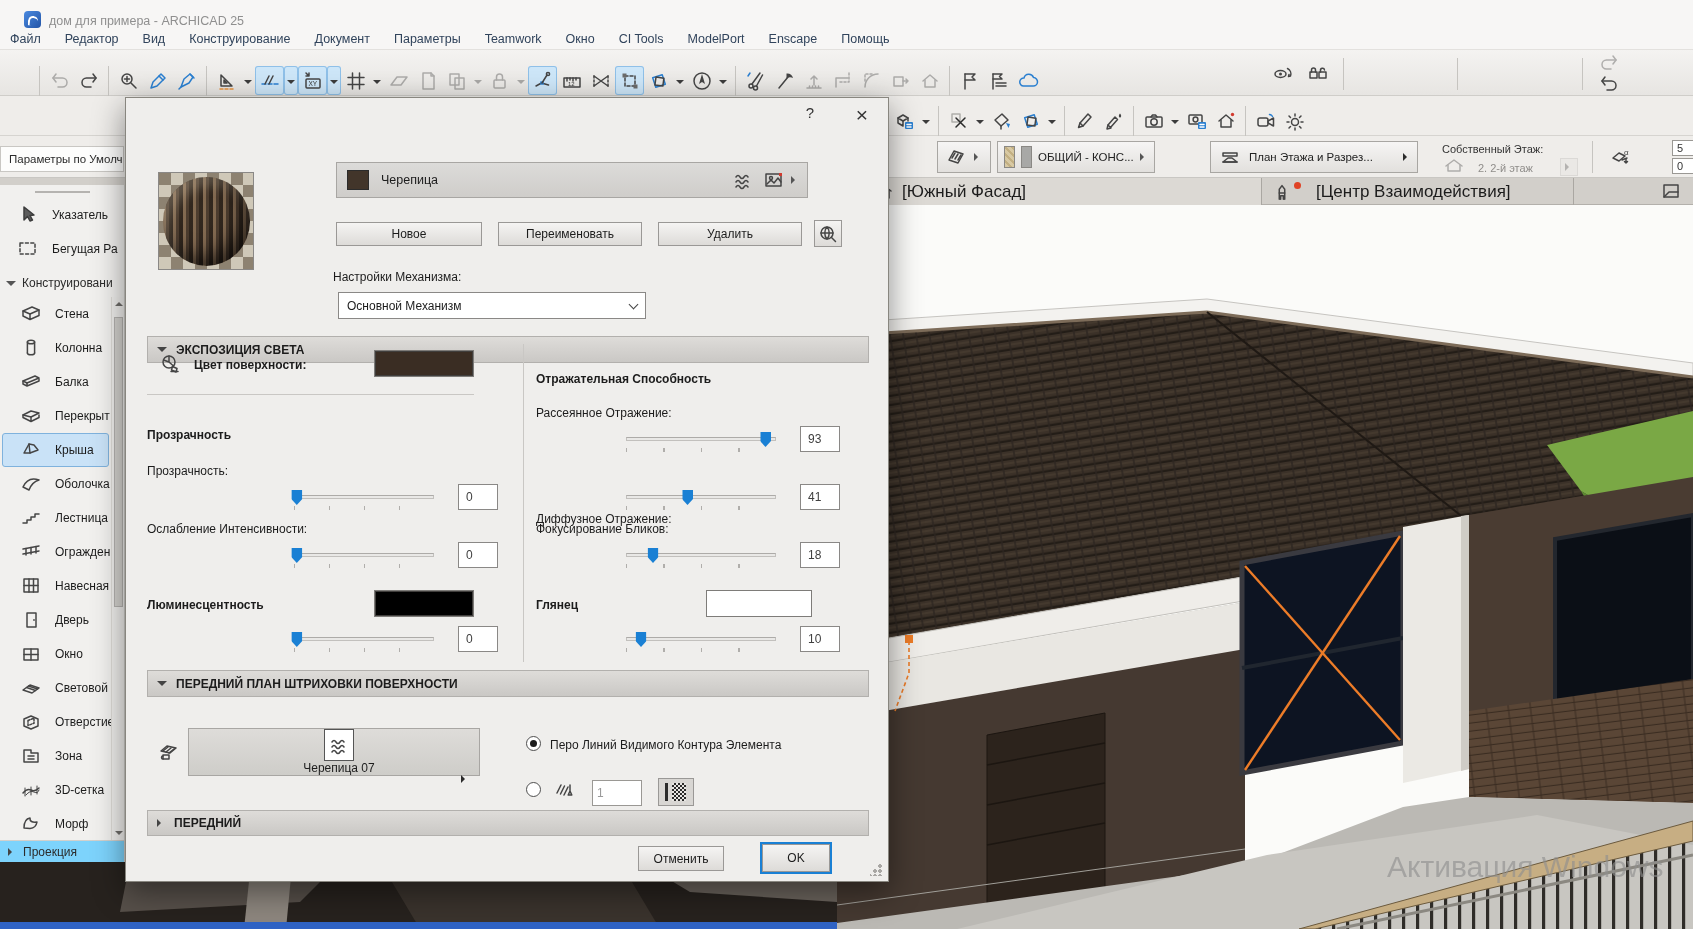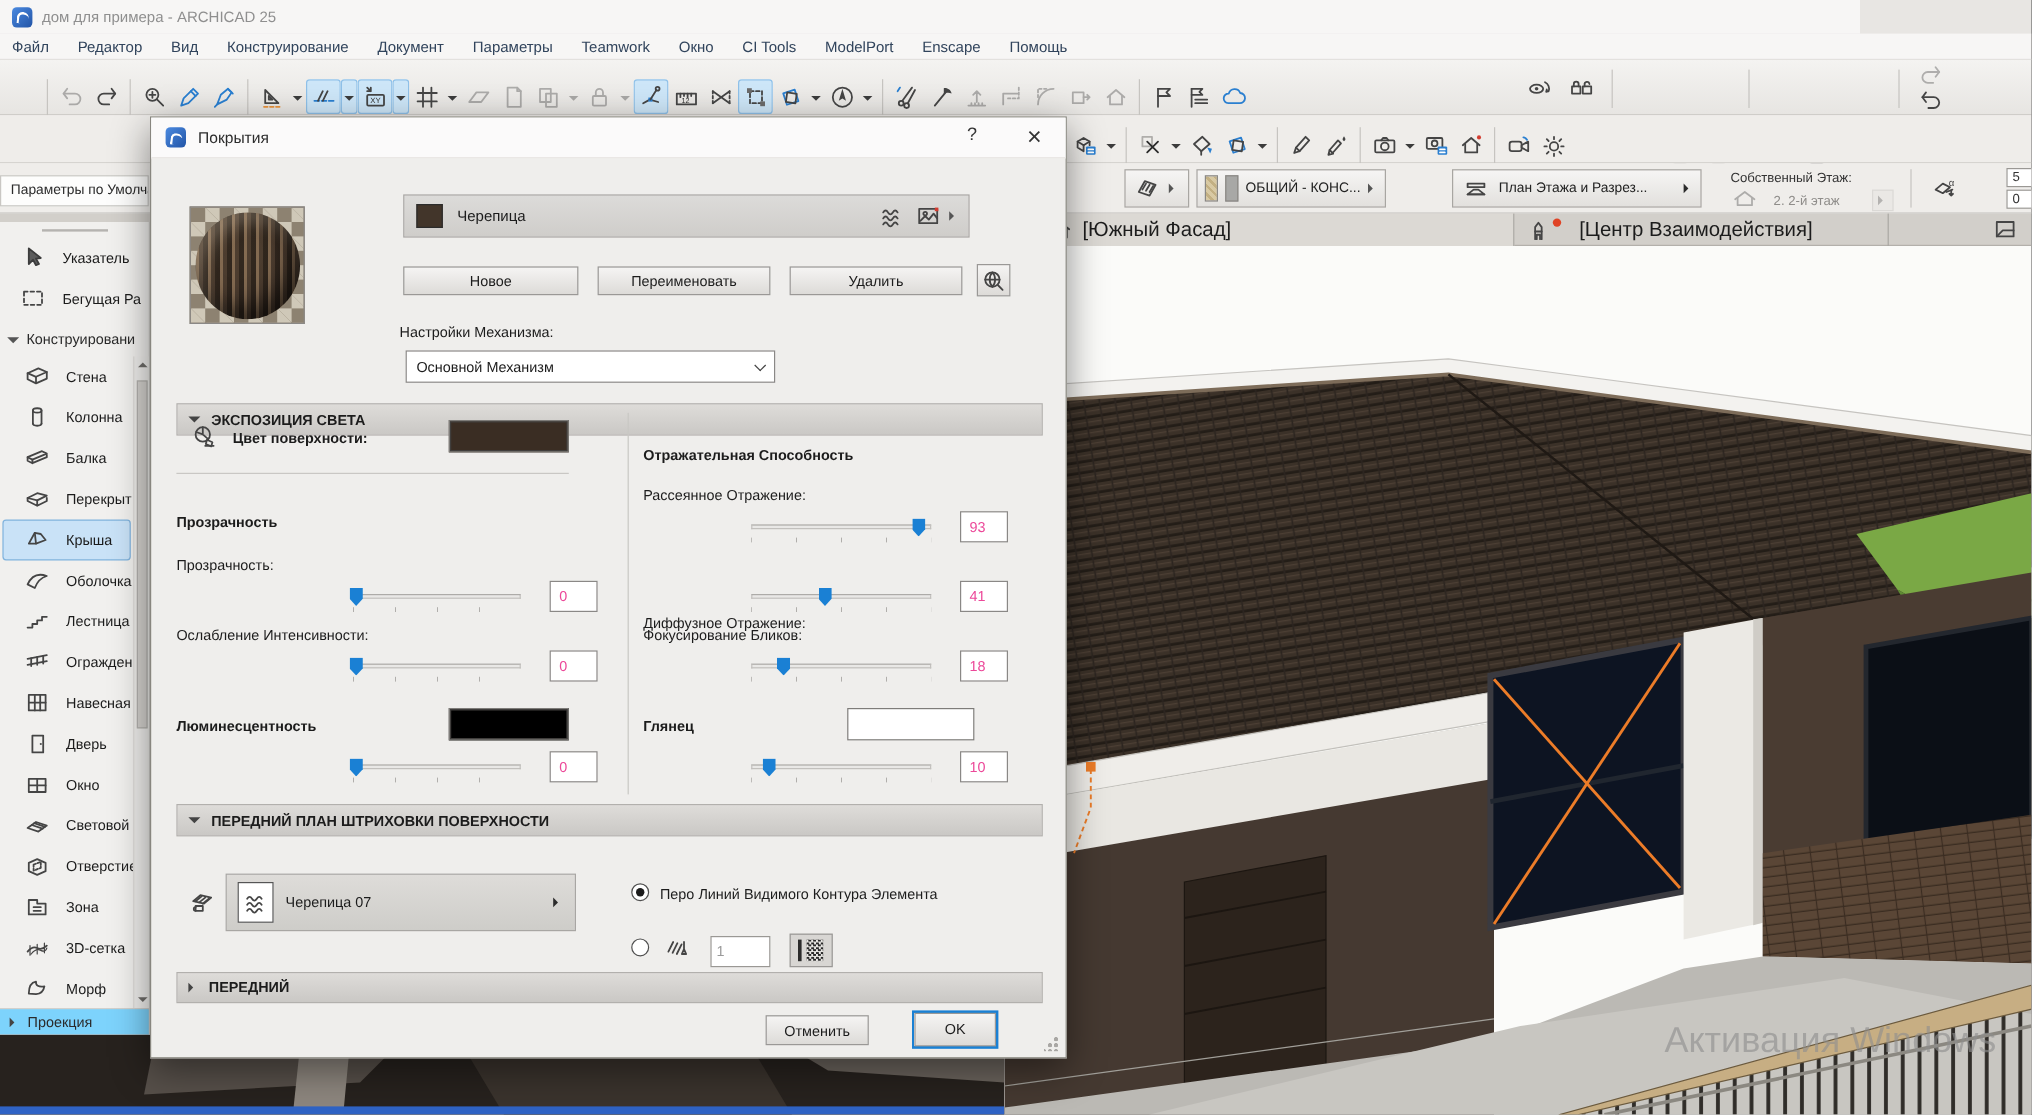--- a/index.html
+++ b/index.html
@@ -1,21 +1,21 @@
 <!DOCTYPE html>
 <html style="--accent: #1a80d4; --selection_bg: #c9e2f7; --material_swatch: #42352a; --surface_color_swatch: #3a2d23; --luminescence_swatch: #000000; --gloss_swatch: #ffffff; --roof: #3b3128; --grass: #7aa845; --watermark_gray: #8f8f8f; --taskbar_blue: #2f63c5;"><head>
 <meta charset="utf-8">
 <style>
   html,body{margin:0;padding:0;background:#555;}
   *{box-sizing:border-box;font-family:"Liberation Sans","DejaVu Sans",sans-serif;}
   .screen{position:relative;width:1693px;height:929px;overflow:hidden;background:#e8e6e3;}
   .abs{position:absolute;}
 
   
-  .titlebar{left:0;top:0;width:1550px;height:28px;background:#f7f6f5;display:flex;align-items:center;gap:8px;padding-left:10px;}
+  .titlebar{left:0;top:0;width:1693px;height:28px;background:#f7f6f5;display:flex;align-items:flex-end;gap:8px;padding-left:24px;}
   .titlebar .title{font-size:12.5px;color:#8f8f8f;}
   .aclogo{width:17px;height:17px;border-radius:4px;background:linear-gradient(135deg,#4b8ae0,#2254a6);position:relative;flex:0 0 auto;}
   .aclogo::after{content:'';position:absolute;left:3.5px;top:4.5px;width:8px;height:8px;border:2.4px solid #fff;border-bottom:none;border-right:none;border-radius:8px 8px 0 0;transform:rotate(6deg);}
   .menubar{left:0;top:28px;width:1693px;height:22px;background:#f7f6f5;display:flex;align-items:center;gap:24px;padding-left:10px;border-bottom:1px solid #e3e1de;}
   .mi{font-size:12.5px;color:#31445c;white-space:nowrap;cursor:default;}
   .toolbar1{left:0;top:50px;width:1693px;height:46px;background:linear-gradient(#f4f3f1,#e7e5e2);border-bottom:1px solid #cfcdc9;}
   .toolbar2{left:0;top:96px;width:1693px;height:40px;background:#efedea;border-bottom:1px solid #d6d4d0;}
   .toolbar3{left:0;top:136px;width:1693px;height:42px;background:#efedea;border-bottom:1px solid #c9c7c3;}
   .tabbar{left:0;top:178px;width:1693px;height:27px;background:#d2cfca;border-bottom:1px solid #b3b0ab;}
   .iconrow{display:flex;align-items:center;height:100%;}
@@ -71,25 +71,25 @@
   .ddrop{position:absolute;background:#fff;border:1px solid #8a8886;display:flex;align-items:center;padding:0 8px;font-size:12px;color:#1c1c1c;}
   .chev{width:7px;height:7px;border-right:1.6px solid #444;border-bottom:1.6px solid #444;transform:rotate(45deg);margin-left:auto;margin-top:-3px;}
   .secbar{position:absolute;left:21px;width:722px;height:27px;background:linear-gradient(#dedcd9,#cac8c5);border:1px solid #b2b0ad;display:flex;align-items:center;gap:9px;padding-left:9px;font-weight:bold;font-size:12px;color:#1c1c1c;}
   .blabel{position:absolute;font-weight:bold;font-size:12px;color:#1c1c1c;white-space:nowrap;}
   .nlabel{position:absolute;font-size:12px;color:#1c1c1c;white-space:nowrap;}
   .swatchbox{position:absolute;height:27px;border:1px solid #7e7c79;box-shadow:inset 0 0 0 1px #403e3c;}
   .slider{position:absolute;height:20px;}
   .slider .track{position:absolute;left:0;right:0;top:5px;height:4px;background:#e9e8e6;border:1px solid #c2c0bd;border-top-color:#adaba8;}
   .slider .thumb{position:absolute;top:0;width:11px;height:15px;background:#1a80d4;transform:translateX(-50%);clip-path:polygon(0 0,100% 0,100% 60%,50% 100%,0 60%);}
   .slider .ticks{position:absolute;left:0;right:0;top:16px;height:4px;background-image:repeating-linear-gradient(to right,#b0aeab 0 1px,transparent 1px 25%);}
-  .valbox{position:absolute;width:40px;height:26px;background:#fff;border:1px solid #8a8886;display:flex;align-items:center;padding-left:7px;font-size:12px;color:#ec4899;}
+  .valbox{position:absolute;width:40px;height:26px;background:#fff;border:1px solid #8a8886;display:flex;align-items:center;padding-left:7px;font-size:12px;color:#404040;}
   .vdiv{position:absolute;background:#c9c7c4;}
   .radio{position:absolute;width:15px;height:15px;border-radius:50%;border:1px solid #4f4f4f;background:#fff;}
   .radio.sel::after{content:'';position:absolute;left:3px;top:3px;width:7px;height:7px;border-radius:50%;background:#1c1c1c;}
-  .fillcombo{position:absolute;left:62px;top:630px;width:292px;height:48px;background:linear-gradient(#dedcd9,#cecdc9);border:1px solid #a8a6a3;display:flex;align-items:center;}
+  .fillcombo{position:absolute;left:62px;top:630px;width:292px;height:48px;background:linear-gradient(#dedcd9,#cecdc9);border:1px solid #a8a6a3;display:flex;align-items:center;flex-direction:column;}
   .fillthumb{width:30px;height:34px;background:#fff;border:1px solid #555;margin-left:9px;display:flex;align-items:center;justify-content:center;}
   .penprev{position:absolute;width:36px;height:28px;background:#d8d6d3;border:1px solid #9a9896;display:flex;align-items:center;gap:4px;padding-left:6px;}
   .penprev .bar{width:3px;height:18px;background:#2b2b2b;}
   .penprev .hatch{width:14px;height:18px;background:repeating-conic-gradient(#2b2b2b 0 25%,#e8e6e3 0 50%) 0 0/4px 4px;}
   .okbtn{box-shadow:0 0 0 2px #1a80d4;}
   .grip{position:absolute;right:6px;bottom:5px;width:12px;height:12px;background:
     radial-gradient(circle at 10px 2px,#a9a7a4 1.6px,transparent 2px),
     radial-gradient(circle at 10px 7px,#a9a7a4 1.6px,transparent 2px),
     radial-gradient(circle at 5px 7px,#a9a7a4 1.6px,transparent 2px),
     radial-gradient(circle at 10px 12px,#a9a7a4 1.6px,transparent 2px),
@@ -984,24 +984,20 @@
           </div>
       </div>
     </div>
     <div class="projbar">
       <span class="tri-r-s" style="border-left-color:#444;"></span>
       <span>Проекция</span>
     </div>
   </div>
 
   <div class="abs dialog">
-    <div class="dtitle">
-      <span class="aclogo" style="margin-left:12px;"></span>
-      <span class="dtext">Покрытия</span>
-    </div>
     <span class="abs dhelp">?</span>
     <span class="abs dclose">×</span>
 
     <div class="preview">
         <div class="sphere"></div>
       </div>
 
     <div class="matbar">
       <span class="matswatch" style="background:var(--material_swatch);"></span>
       <span class="matname">Черепица</span>

